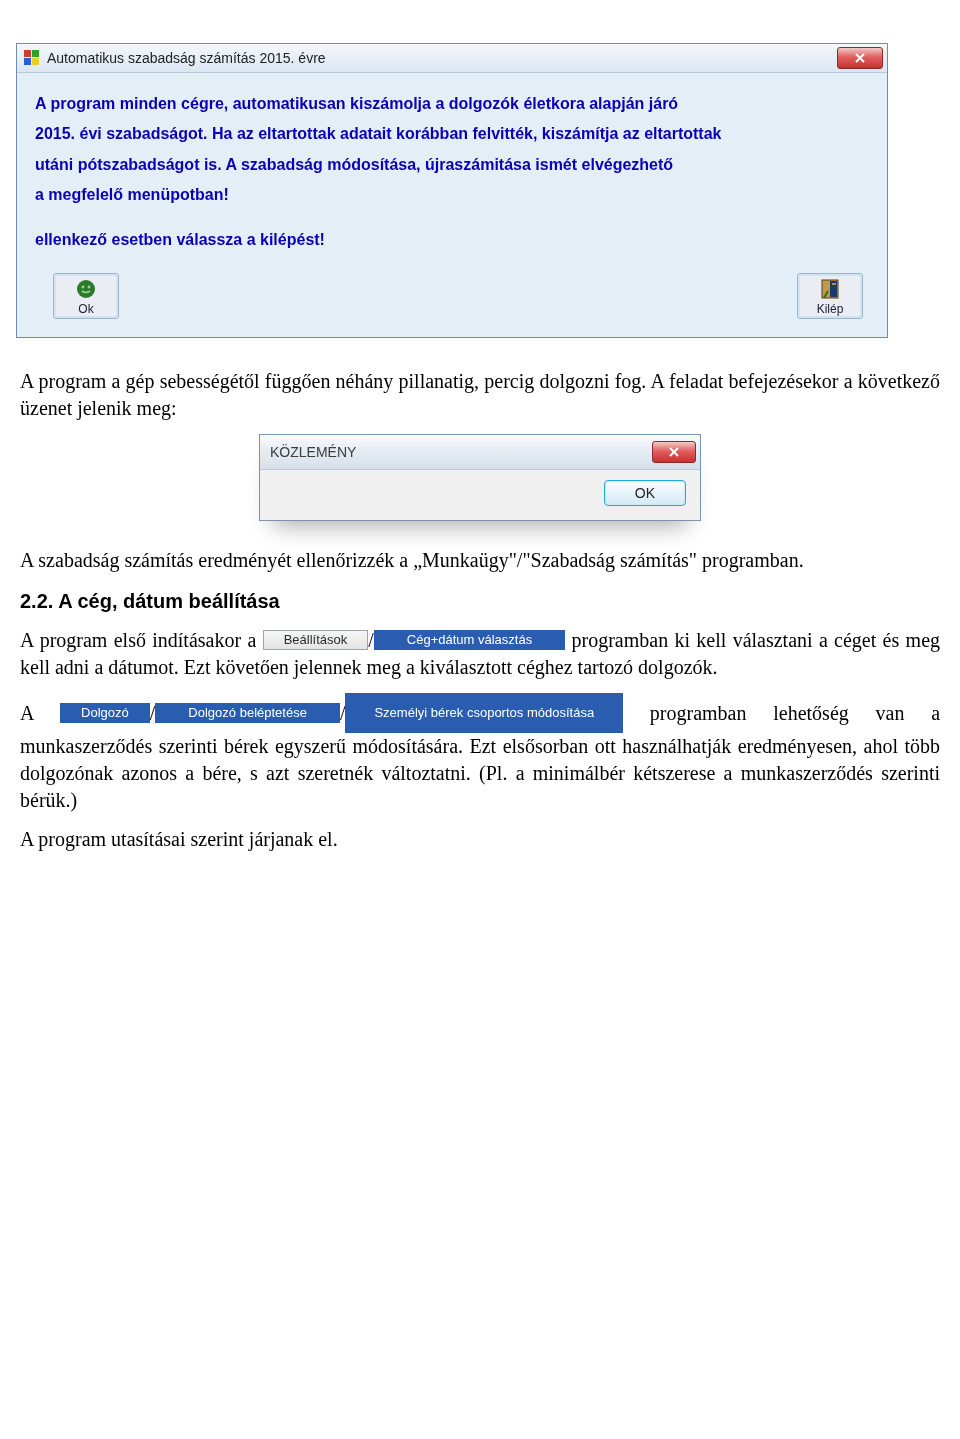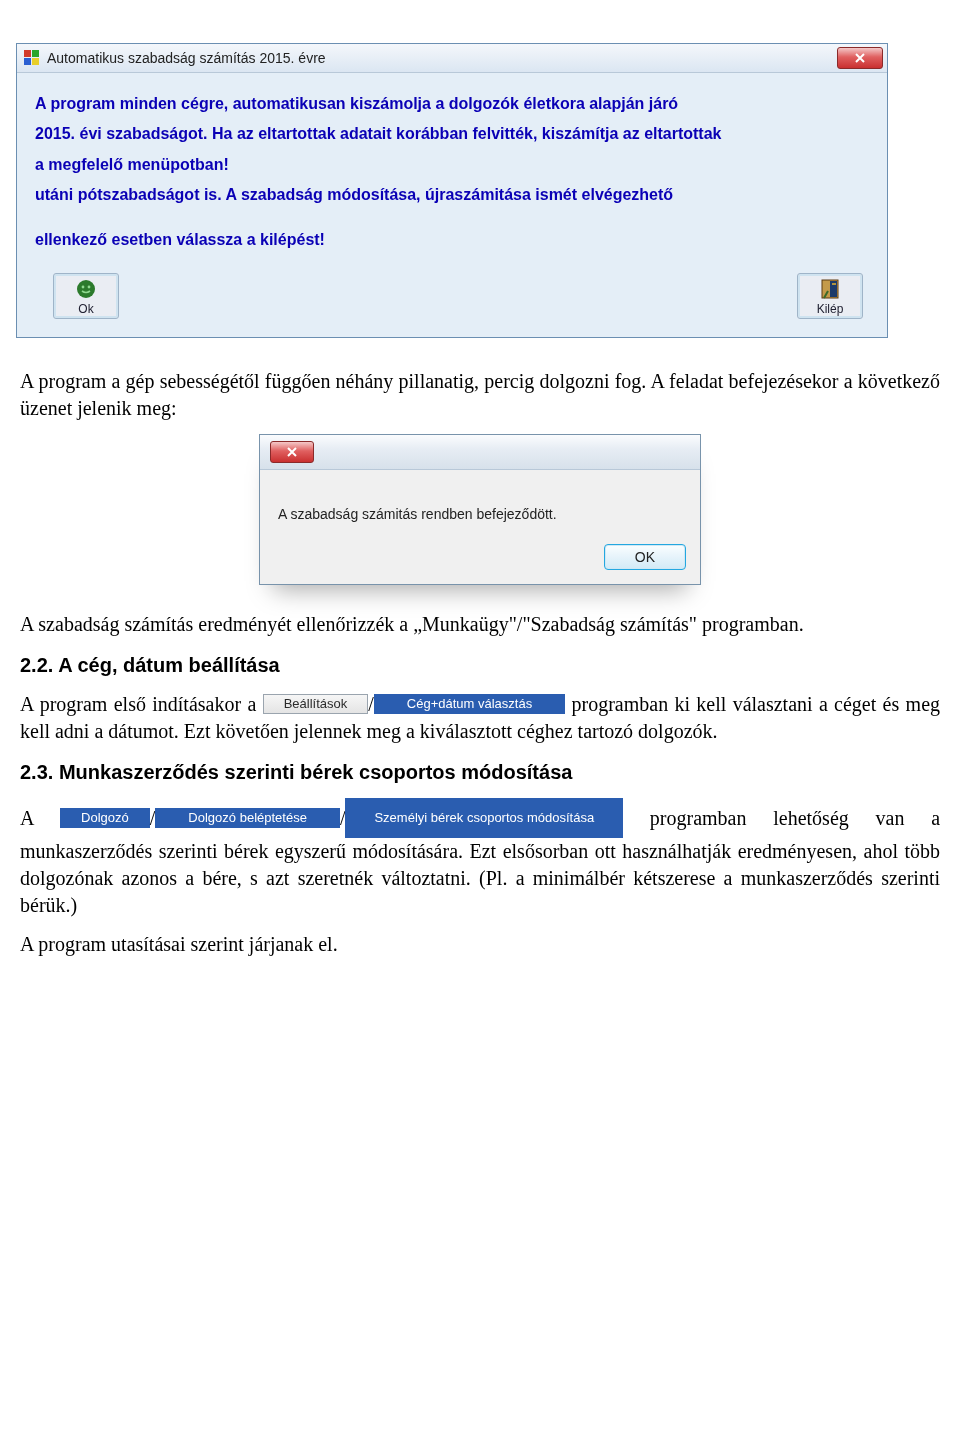--- a/index.html
+++ b/index.html
@@ -172,22 +172,22 @@
       <span class="title-text">Automatikus szabadság számítás 2015. évre</span>
       <div class="close-btn">
         <svg width="12" height="10" viewBox="0 0 12 10">
           <path d="M2 1 L10 9 M10 1 L2 9" stroke="#fff" stroke-width="2"></path>
         </svg>
       </div>
     </div>
     <div class="dialog1-body">
       <span class="line">A program minden cégre, automatikusan kiszámolja a dolgozók életkora alapján járó</span>
       <span class="line">2015. évi szabadságot. Ha az eltartottak adatait korábban felvitték,  kiszámítja az eltartottak</span>
+      <span class="line">utáni pótszabadságot is. A szabadság módosítása, újraszámitása ismét elvégezhető</span>
       <span class="line">a megfelelő menüpotban!</span>
-      <span class="line">utáni pótszabadságot is. A szabadság módosítása, újraszámitása ismét elvégezhető</span>
       <span class="line" style="height:14px">&nbsp;</span>
       <span class="line">ellenkező esetben válassza a kilépést!</span>
     </div>
     <div class="dialog1-footer">
       <div class="tool-btn">
         <span class="btn-icon">
           <svg viewBox="0 0 22 22" width="22" height="22">
             <circle cx="11" cy="11" r="9" fill="#2c7a2c"></circle>
             <circle cx="8" cy="9" r="1.4" fill="#8fd88f"></circle>
             <circle cx="14" cy="9" r="1.4" fill="#8fd88f"></circle>
@@ -209,45 +209,44 @@
         <span>Kilép</span>
       </div>
     </div>
   </div>
 
   <div class="para">A program a gép sebességétől függően néhány pillanatig, percig dolgozni fog. A feladat befejezésekor a következő üzenet jelenik meg:</div>
 
   <div class="dialog2-wrap">
     <div class="dialog2">
       <div class="titlebar2">
+        <span class="title-text">KÖZLEMÉNY</span>
         <div class="close-btn">
           <svg width="12" height="10" viewBox="0 0 12 10">
             <path d="M2 1 L10 9 M10 1 L2 9" stroke="#fff" stroke-width="2"></path>
           </svg>
         </div>
       </div>
-      <div class="dialog2-body">A szabadság számitás rendben befejeződött.</div>
       <div class="dialog2-footer">
         <div class="ok-btn">
           <span>OK</span>
         </div>
       </div>
     </div>
   </div>
 
   <div class="para">A szabadság számítás eredményét ellenőrizzék a „Munkaügy"/"Szabadság számítás" programban.</div>
 
   <div class="heading">2.2. A cég, dátum beállítása</div>
   <div class="para">
     <span>A program első indításakor a </span>
     <span class="menu-chip">Beállítások</span><span>/</span><span class="menu-chip blue wide">Cég+dátum választás</span>
     <span> programban ki kell választani a céget és meg kell adni a dátumot. Ezt követően jelennek meg a kiválasztott céghez tartozó dolgozók.</span>
   </div>
 
-  <div class="heading">2.3. Munkaszerződés szerinti bérek csoportos módosítása</div>
   <div class="para">
     <span>A </span>
     <span class="menu-chip blue">Dolgozó</span><span>/</span><span class="menu-chip blue wide">Dolgozó beléptetése</span><span>/</span><span class="menu-chip blue wider">Személyi bérek csoportos módosítása</span>
     <span> programban lehetőség van a munkaszerződés szerinti bérek egyszerű módosítására. Ezt elsősorban ott használhatják eredményesen, ahol több dolgozónak azonos a bére, s azt szeretnék változtatni. (Pl. a minimálbér kétszerese a munkaszerződés szerinti bérük.)</span>
   </div>
 
   <div class="para">A program utasításai szerint járjanak el.</div>
 
 </div>
 

